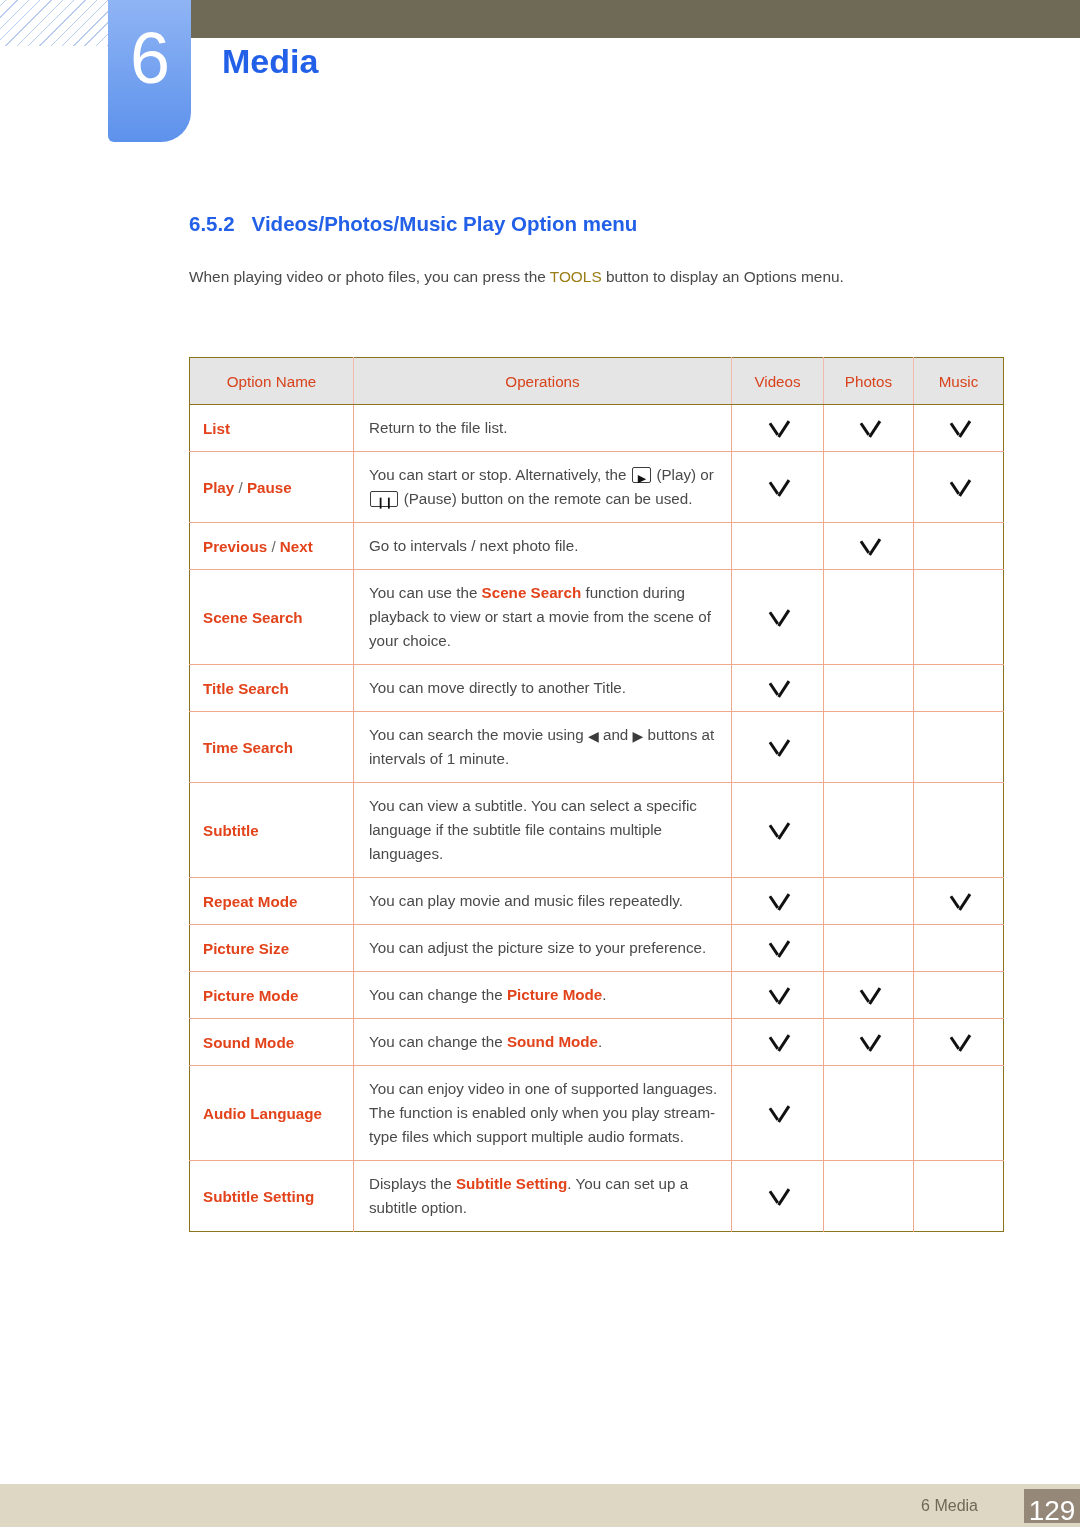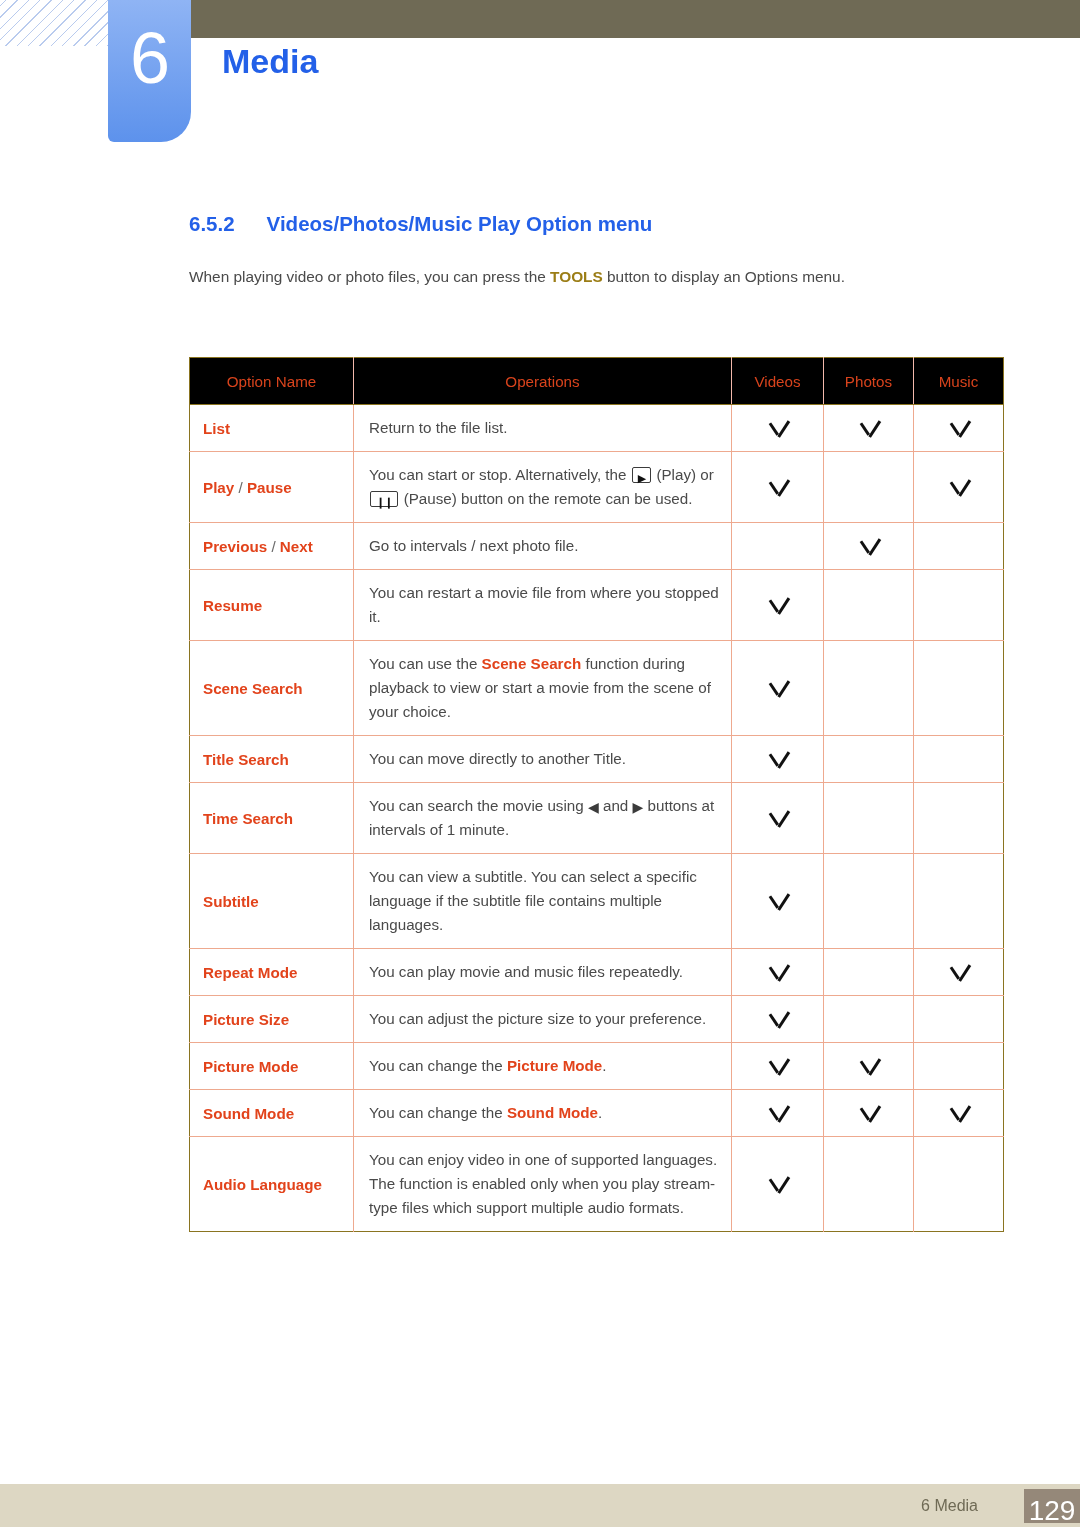--- a/index.html
+++ b/index.html
@@ -80,52 +80,52 @@
     width: 814px;
   }
 
   .section-heading {
     color: #2360e8;
     font-size: 20.5px;
     font-weight: 700;
     margin-bottom: 30px;
     white-space: nowrap;
   }
-  .section-heading .sec-num { margin-right: 32px; }
+  .section-heading .sec-num { margin-right: 17px; }
 
   .para {
     color: #4a4a4a;
     font-size: 15.4px;
     line-height: 1.45;
     margin-bottom: 21px;
   }
   .para:last-of-type { margin-bottom: 0; }
 
-  .kw-gold { color: #9b7d16; font-weight: 700; }
+  .kw-gold { color: #9b7d16; font-weight: 400; }
   .kw-orange { color: #e2431b; font-weight: 700; }
 
   
   .opt-table {
     position: absolute;
     top: 357px;
     left: 189px;
     width: 814px;
     border-collapse: collapse;
     table-layout: fixed;
     border: 1px solid #8a7420;
   }
 
   .opt-table col.c-name { width: 164px; }
   .opt-table col.c-ops  { width: 378px; }
   .opt-table col.c-vid  { width: 92px; }
   .opt-table col.c-pho  { width: 90px; }
   .opt-table col.c-mus  { width: 90px; }
 
   .opt-table thead th {
-    background: #000000;
+    background: #e5e5e5;
     color: #d8431c;
     font-size: 15.2px;
     font-weight: 400;
     height: 47px;
     text-align: center;
     border-right: 1px solid #f2b9ac;
     border-bottom: 1px solid #8a7420;
     vertical-align: middle;
   }
   .opt-table thead th:last-child { border-right: none; }
@@ -297,27 +297,20 @@
 
     <tr>
       <td class="cell-name"><span>Previous</span><span class="slash"> / </span><span>Next</span></td>
       <td class="cell-ops">Go to intervals / next photo file.</td>
       <td class="cell-check"></td>
       <td class="cell-check"><span class="chk"></span></td>
       <td class="cell-check"></td>
     </tr>
 
 
-    <tr>
-      <td class="cell-name">Resume</td>
-      <td class="cell-ops">You can restart a movie file from where you stopped it.</td>
-      <td class="cell-check"><span class="chk"></span></td>
-      <td class="cell-check"></td>
-      <td class="cell-check"></td>
-    </tr>
 
     <tr>
       <td class="cell-name">Scene Search</td>
       <td class="cell-ops"><span>You can use the </span><span class="kw-orange">Scene Search</span><span> function during playback to view or start a movie from the scene of your choice.</span></td>
       <td class="cell-check"><span class="chk"></span></td>
       <td class="cell-check"></td>
       <td class="cell-check"></td>
     </tr>
 
     <tr>
@@ -377,20 +370,27 @@
     </tr>
 
     <tr>
       <td class="cell-name">Audio Language</td>
       <td class="cell-ops">You can enjoy video in one of supported languages. The function is enabled only when you play stream-type files which support multiple audio formats.</td>
       <td class="cell-check"><span class="chk"></span></td>
       <td class="cell-check"></td>
       <td class="cell-check"></td>
     </tr>
 
+    <tr>
+      <td class="cell-name">Subtitle Setting</td>
+      <td class="cell-ops"><span>Displays the </span><span class="kw-orange">Subtitle Setting</span><span>. You can set up a subtitle option.</span></td>
+      <td class="cell-check"><span class="chk"></span></td>
+      <td class="cell-check"></td>
+      <td class="cell-check"></td>
+    </tr>
 
   </tbody>
 </table>
 
 <div class="footer">
   <span class="footer-label">6 Media</span>
   <span class="footer-page">129</span>
 </div>
 
 </body></html>

